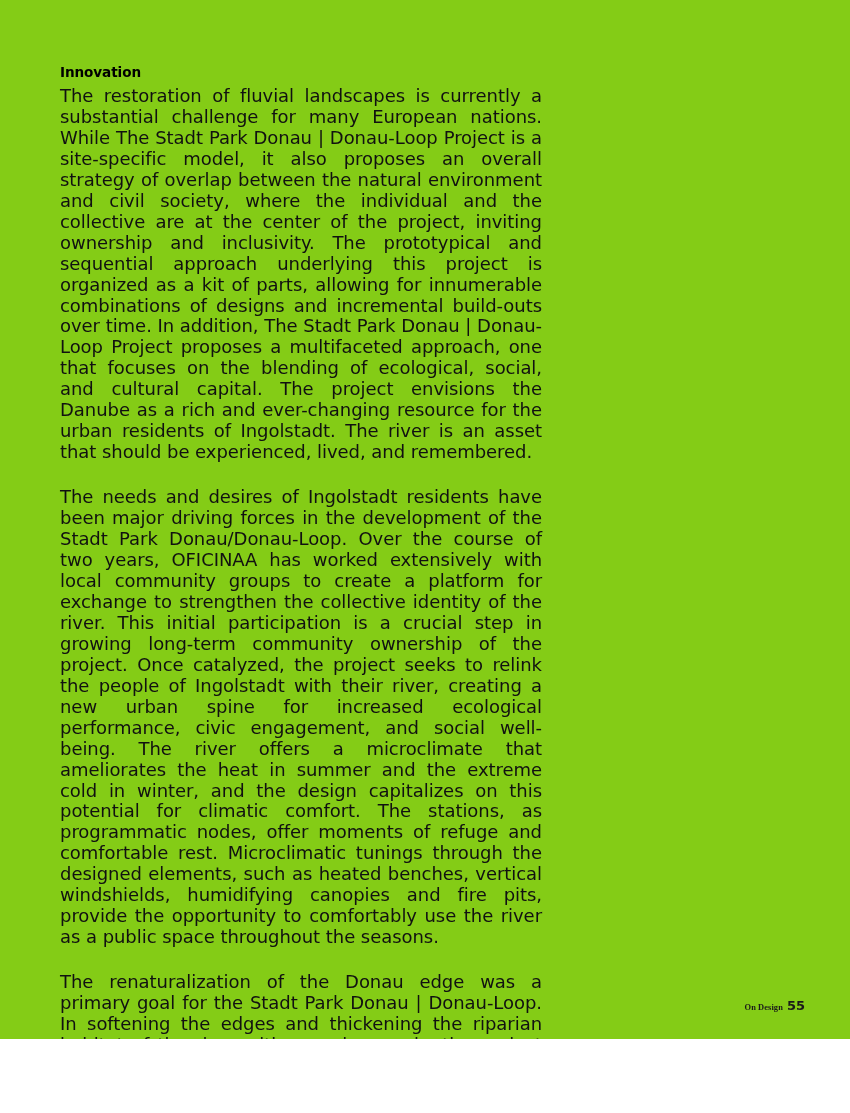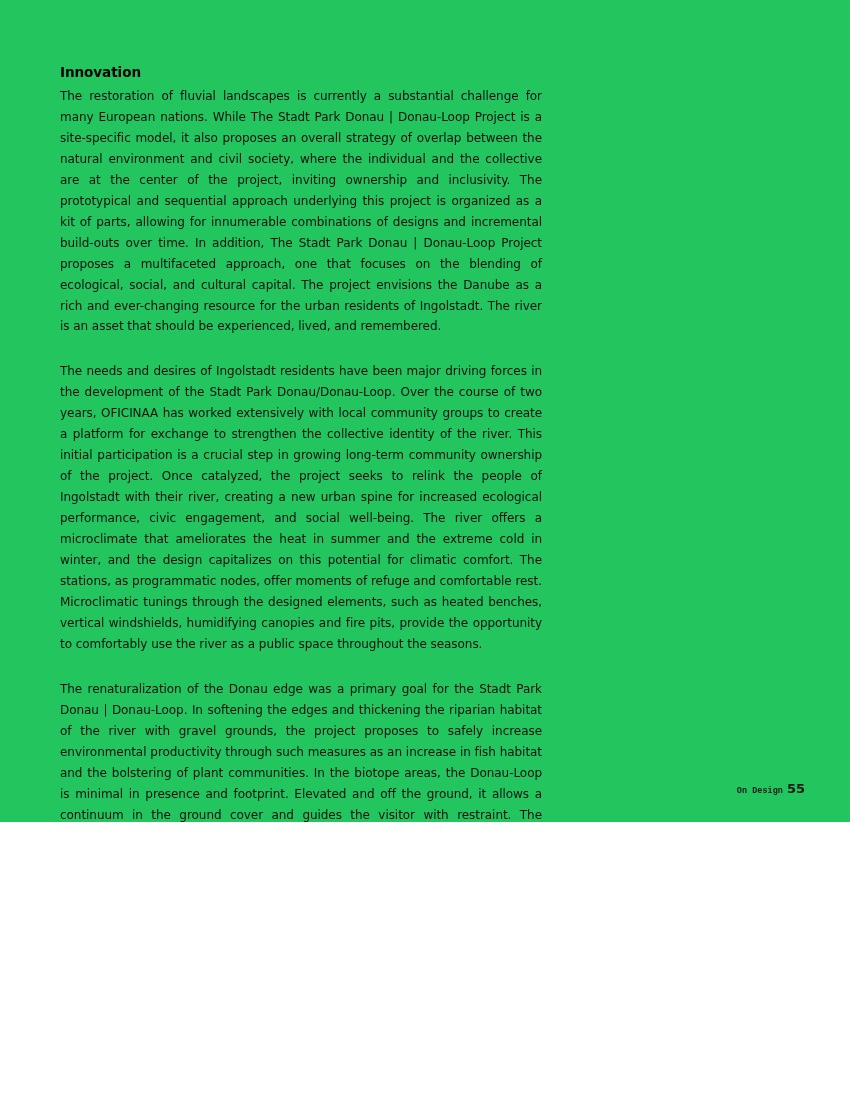--- a/index.html
+++ b/index.html
@@ -6,22 +6,22 @@
     margin: 0;
     padding: 0;
     background: #ffffff;
   }
   body {
     font-family: "DejaVu Sans", sans-serif;
   }
   .page {
     position: relative;
     width: 850px;
-    height: 822px;
-    background: #22c55e;
+    height: 1039px;
+    background: #84cc16;
     overflow: hidden;
     box-sizing: border-box;
   }
   .text-column {
     position: absolute;
     left: 60px;
     top: 62px;
     width: 482px;
   }
   .section {
@@ -35,42 +35,42 @@
     font-size: 13.6px;
     font-weight: bold;
     color: #000000;
     letter-spacing: -0.1px;
     line-height: 21px;
     margin: 0 0 3px 0;
     text-align: left;
   }
   .body-paragraph {
     font-family: "DejaVu Sans", sans-serif;
-    font-size: 12px;
+    font-size: 18px;
     font-weight: normal;
     color: #111111;
     line-height: 20.95px;
     margin: 0;
     text-align: justify;
     text-justify: inter-word;
     hyphens: none;
     letter-spacing: -0.05px;
   }
   .body-paragraph:last-line {
     text-align: left;
   }
   .footer {
     position: absolute;
     right: 45px;
     bottom: 25px;
     text-align: right;
     white-space: nowrap;
   }
   .footer-text {
-    font-family: Liberation Mono, monospace;
+    font-family: Liberation Serif, serif;
     font-size: 8.4px;
     font-weight: bold;
     color: #1a1a1a;
     letter-spacing: 0.1px;
   }
   .footer-page-number {
     font-family: "DejaVu Sans", sans-serif;
     font-size: 13px;
     font-weight: bold;
     color: #1a1a1a;

